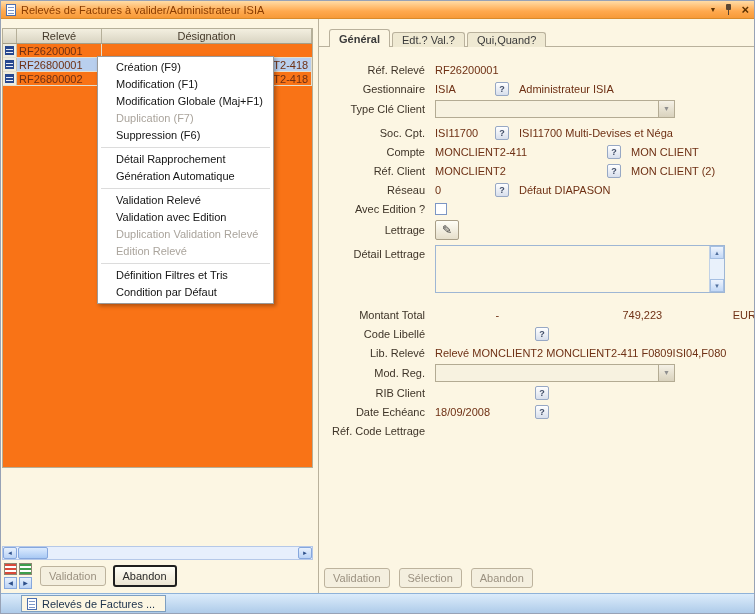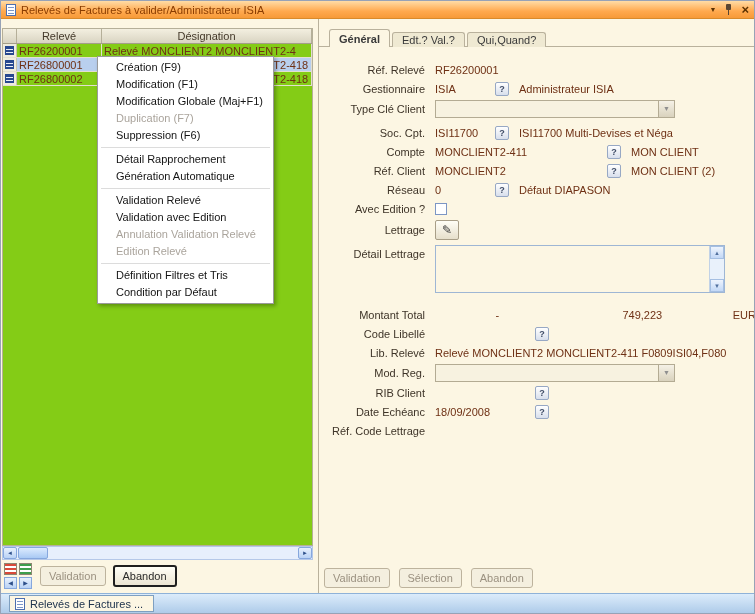--- a/index.html
+++ b/index.html
@@ -18,21 +18,21 @@
   .tb-close { font-size:13px; font-weight:bold; color:#5a3000; line-height:12px; }
   .doc-icon { position:relative; width:10px; height:12px; background:#fff; border:1px solid #4d6fae; display:inline-block; flex:none; }
   .doc-icon::after { content:""; position:absolute; left:1px; top:2px; width:6px; height:7px;
     background:repeating-linear-gradient(to bottom,#7e98c8 0 1px,transparent 1px 3px); }
   .pin { position:relative; width:9px; height:13px; display:inline-block; }
   .pin::before { content:""; position:absolute; left:2px; top:1px; width:5px; height:6px; background:#5a4632; border-radius:1px; }
   .pin::after { content:""; position:absolute; left:4px; top:7px; width:1px; height:5px; background:#5a4632; }
 
   
   .left-panel { position:absolute; left:0; top:18px; width:313px; height:576px; }
-  .grid { position:absolute; left:1px; top:9px; width:311px; height:518px; background:#84cc16; border:1px solid #b5af99; }
+  .grid { position:absolute; left:1px; top:9px; width:311px; height:440px; background:#f97316; border:1px solid #b5af99; }
   .g-head { display:flex; height:15px; background:linear-gradient(#f3efe0,#d9d4c2); border-bottom:1px solid #a49e88; color:#44392a; }
   .g-head > div { border-right:1px solid #b5af99; display:flex; align-items:center; justify-content:center; }
   .g-sel { width:14px; flex:none; }
   .g-col1 { width:85px; flex:none; }
   .g-col2 { flex:1; }
   .g-row { display:flex; height:14px; border-bottom:1px solid #e3dfcf; }
   .g-row .g-col1,.g-row .g-col2 { justify-content:flex-start; padding-left:2px; border-right:1px solid #e3dfcf;
     white-space:nowrap; overflow:hidden; color:#6e3014; display:flex; align-items:center; }
   .g-row .g-sel { display:flex; align-items:center; justify-content:center; border-right:1px solid #c8c2ae; background:#efecdd; }
   .g-row.sel .g-col1,.g-row.sel .g-col2 { background:#b9cfee; }
@@ -96,21 +96,21 @@
     color:#51709e; font-size:6px; display:flex; align-items:center; justify-content:center; }
   .frow.montant { margin-top:8px;justify-content:space-between; }
   .sign { width:14px; flex:none; color:#6e3014; }
   .amount { width:92px; flex:none; text-align:right; color:#6e3014; }
   .currency { margin-left:10px; color:#6e3014; }
   .right-actions { position:absolute; left:5px; bottom:7px; display:flex; gap:9px; }
 
   
   .statusbar { position:absolute; left:0; bottom:0; right:0; height:20px;
     background:linear-gradient(#dcecfb,#aecbe9); border-top:1px solid #8fb2d8;
-    display:flex; align-items:center; padding-left:8px; }
+    display:flex; align-items:center; padding-left:20px; }
   .status-tab { display:flex; align-items:center; gap:5px; height:17px; padding:0 10px 0 5px;
     background:#fcf6e3; border:1px solid #7e9fc0; color:#20354e; }
 
   
   .menu { position:absolute; left:96px; top:55px; width:177px; background:#ffffff;
     border:1px solid #9a9a9a; box-shadow:2px 2px 4px rgba(0,0,0,.3); padding:2px 0; z-index:10; }
   .mitem { height:17px; line-height:17px; padding:0 12px 0 18px; color:#141414; white-space:nowrap; cursor:default; }
   .mitem.disabled { color:#aaa49c; }
   .msep { border-top:1px solid #dcdcdc; margin:3px 3px; }
 </style>
@@ -134,21 +134,20 @@
       <div class="g-head">
         <div class="g-sel"></div>
         <div class="g-col1">Relevé</div>
         <div class="g-col2">Désignation</div>
       </div>
       <div class="g-row">
         <div class="g-sel">
             <span class="rowsel-icon"></span>
           </div>
         <div class="g-col1">RF26200001</div>
-        <div class="g-col2">Relevé MONCLIENT2 MONCLIENT2-4</div>
       </div>
       <div class="g-row sel">
         <div class="g-sel">
             <span class="rowsel-icon"></span>
           </div>
         <div class="g-col1">RF26800001</div>
         <div class="g-col2">Relevé MONCLIENT2 MONCLIENT2-418</div>
       </div>
       <div class="g-row">
         <div class="g-sel">
@@ -321,20 +320,20 @@
     <div class="mitem">Modification (F1)</div>
     <div class="mitem">Modification Globale (Maj+F1)</div>
     <div class="mitem disabled">Duplication (F7)</div>
     <div class="mitem">Suppression (F6)</div>
     <div class="msep"></div>
     <div class="mitem">Détail Rapprochement</div>
     <div class="mitem">Génération Automatique</div>
     <div class="msep"></div>
     <div class="mitem">Validation Relevé</div>
     <div class="mitem">Validation avec Edition</div>
-    <div class="mitem disabled">Annulation Validation Relevé</div>
+    <div class="mitem disabled">Duplication Validation Relevé</div>
     <div class="mitem disabled">Edition Relevé</div>
     <div class="msep"></div>
     <div class="mitem">Définition Filtres et Tris</div>
     <div class="mitem">Condition par Défaut</div>
   </div>
 
 </div>
 
 </body></html>

